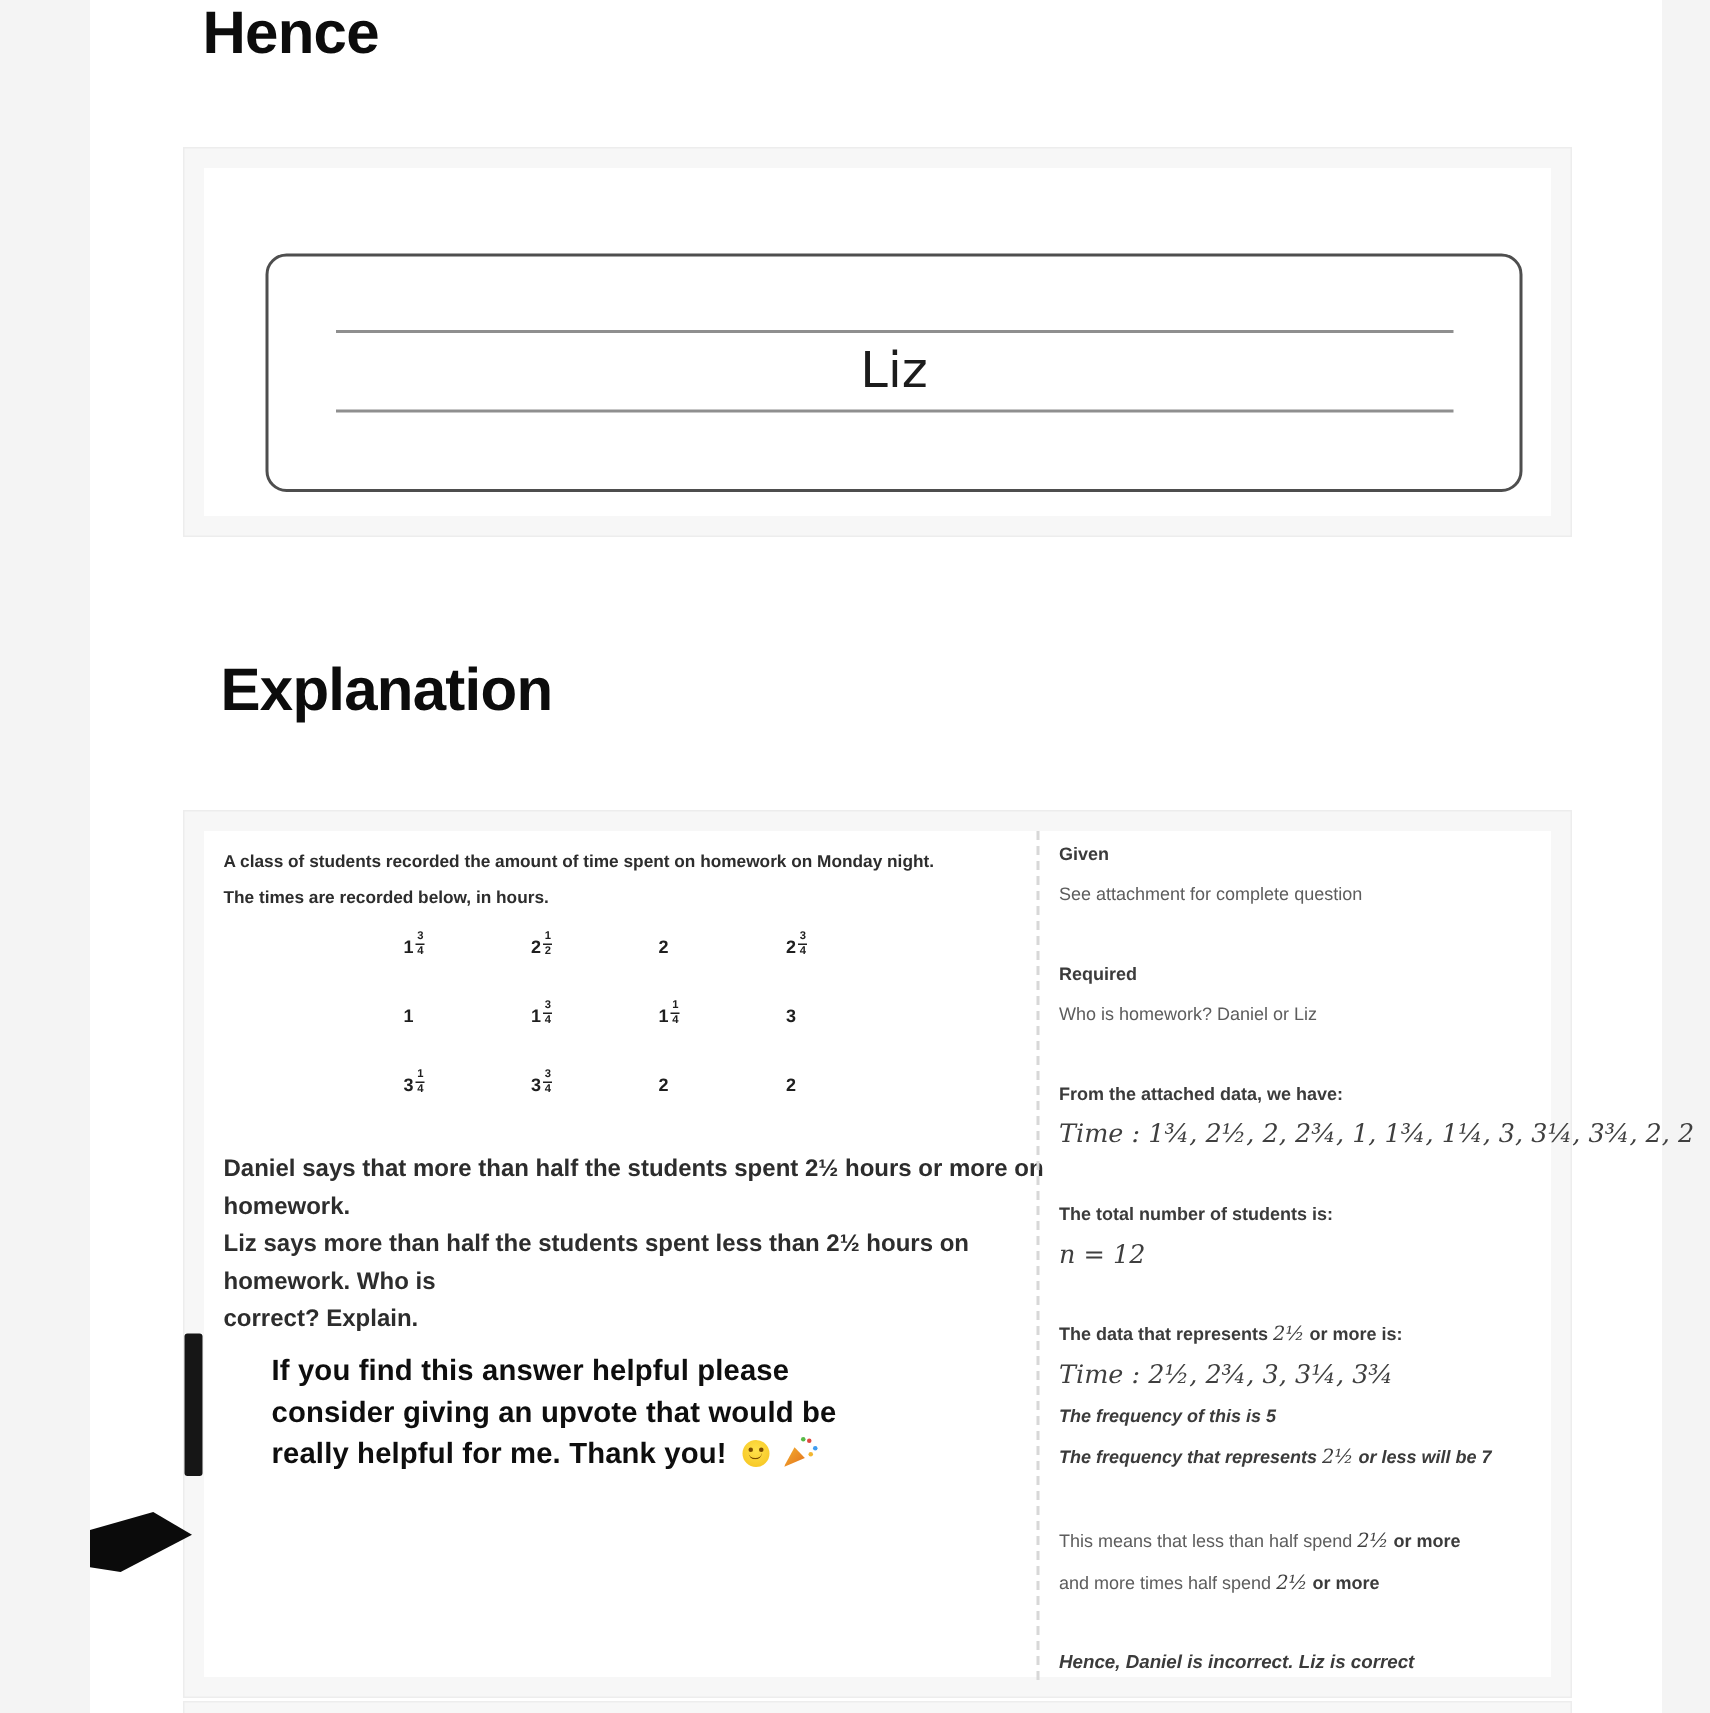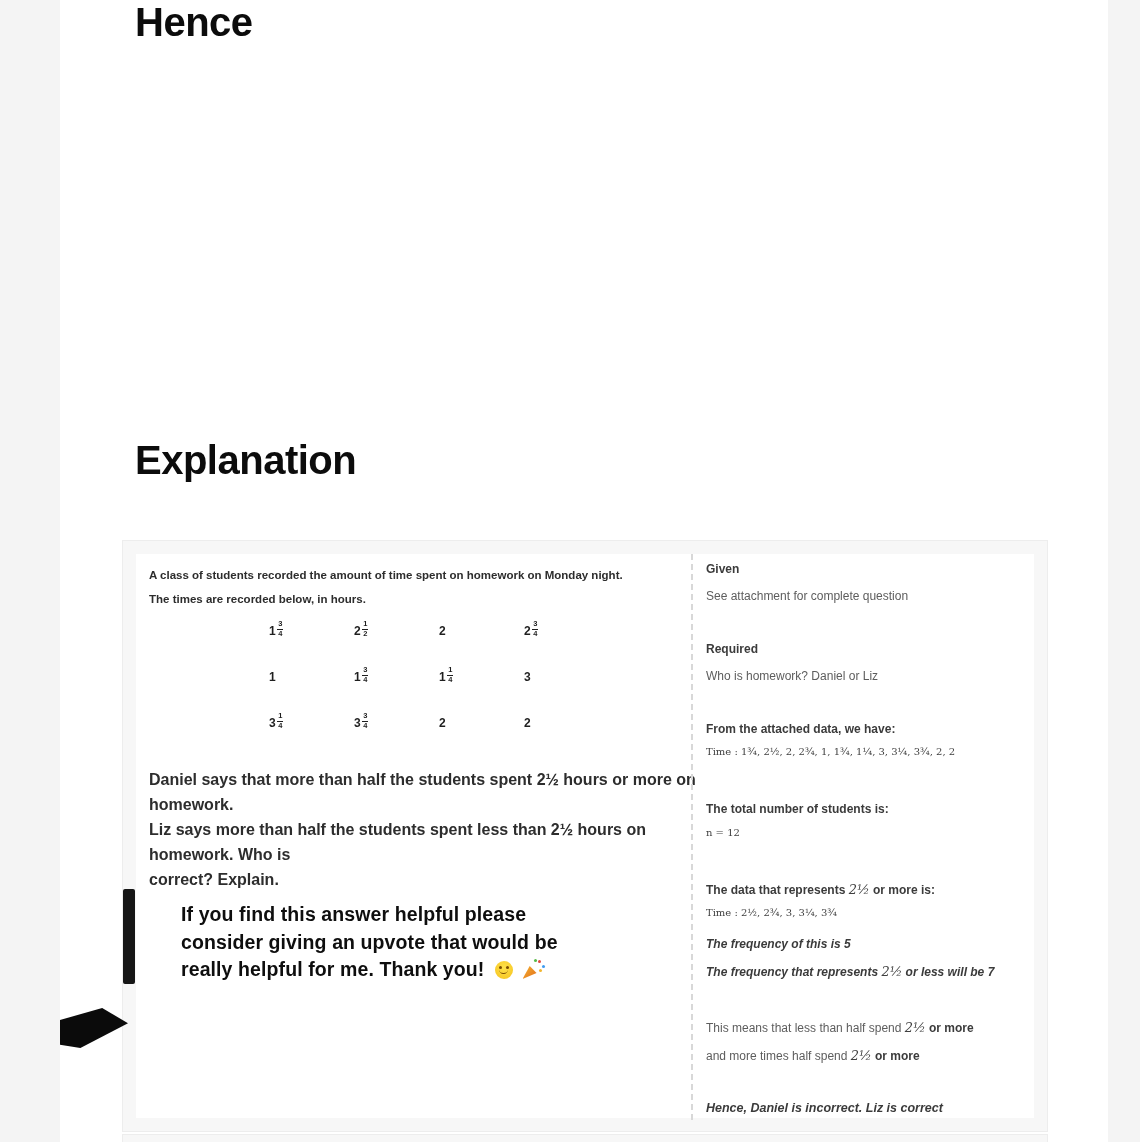--- a/index.html
+++ b/index.html
@@ -15,21 +15,21 @@
     margin-left:60px;
     background:#ffffff;
   }
   .section-title{
     position:absolute;left:75px;
     font-size:40px;font-weight:800;color:#0c0c0c;
     letter-spacing:-0.5px;
     font-family:"Liberation Sans",sans-serif;
   }
   .answer-title{top:0;}
-  .explanation-title{top:438px;}
+  .explanation-title{top:438px;margin-left:12px;}
 
   .panel{
     position:absolute;left:62px;width:926px;
     background:#f7f7f7;border:1px solid #ededed;
   }
   .answer-panel{top:98px;height:260px;}
   .explanation-panel{top:540px;height:592px;}
   .panel-inner{position:absolute;inset:13px;background:#ffffff;}
 
   
@@ -117,38 +117,47 @@
   
   .divider{
     position:absolute;left:568px;top:13px;height:566px;width:0;
     border-left:2px dashed #d8d8d8;
   }
 
   
   .rc{position:absolute;left:583px;white-space:nowrap;}
   .r-label{font-size:12px;font-weight:700;color:#3b3b3b;}
   .r-text{font-size:12px;color:#5d5d5d;font-weight:400;}
-  .r-math{font-family:"DejaVu Serif",serif;font-size:10px;color:#3f3f3f;}
+  .r-math{font-family:"DejaVu Serif",serif;font-style:italic;font-size:17px;color:#3f3f3f;}
   .r-bi{font-size:12px;font-weight:700;font-style:italic;color:#3b3b3b;}
   .mi{font-family:"DejaVu Serif",serif;font-style:italic;font-weight:400;font-size:13px;color:#3f3f3f;}
   .r-bold{font-weight:700;color:#3b3b3b;}
   .conclusion{font-size:12.5px;}
 
   .y21{top:21px;}  .y48{top:48px;}  .y101{top:101px;} .y128{top:128px;}
   .y181{top:181px;}.y205{top:205px;}.y261{top:261px;} .y286{top:286px;}
   .y341{top:341px;}.y366{top:366px;}.y396{top:396px;} .y423{top:423px;}
   .y479{top:479px;}.y507{top:507px;}.y560{top:560px;}
 </style>
 </head>
 <body>
 
 <div class="page">
 
   <h1 class="section-title answer-title">Hence</h1>
 
+  <section class="panel answer-panel">
+    <div class="panel-inner">
+      <div class="answer-frame">
+        <div class="ans-line line1"></div>
+        <div class="answer-value">Liz</div>
+        <div class="ans-line line2"></div>
+      </div>
+    </div>
+  </section>
 
   <h1 class="section-title explanation-title">Explanation</h1>
 
   <section class="panel explanation-panel">
     <div class="panel-inner"></div>
 
     <div class="q-intro">
       <div>A class of students recorded the amount of time spent on homework on Monday night.</div>
       <div>The times are recorded below, in hours.</div>
     </div>

